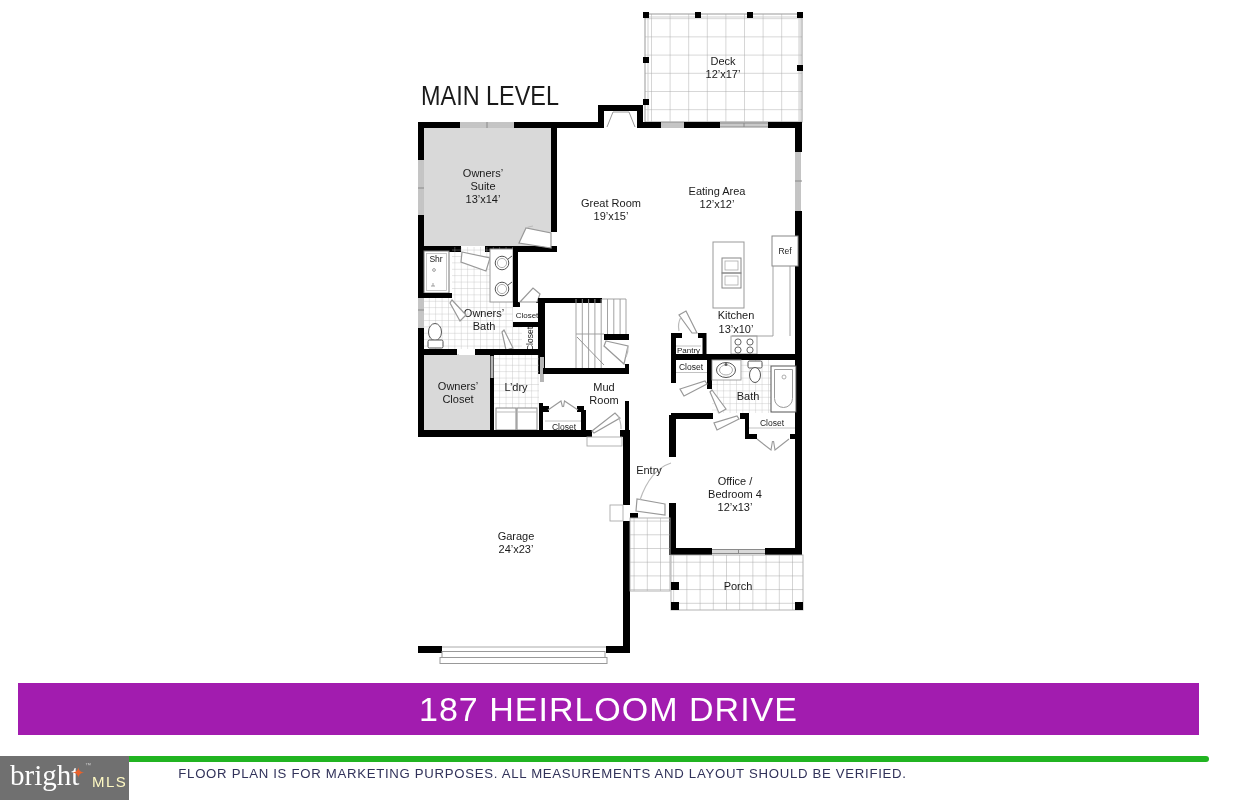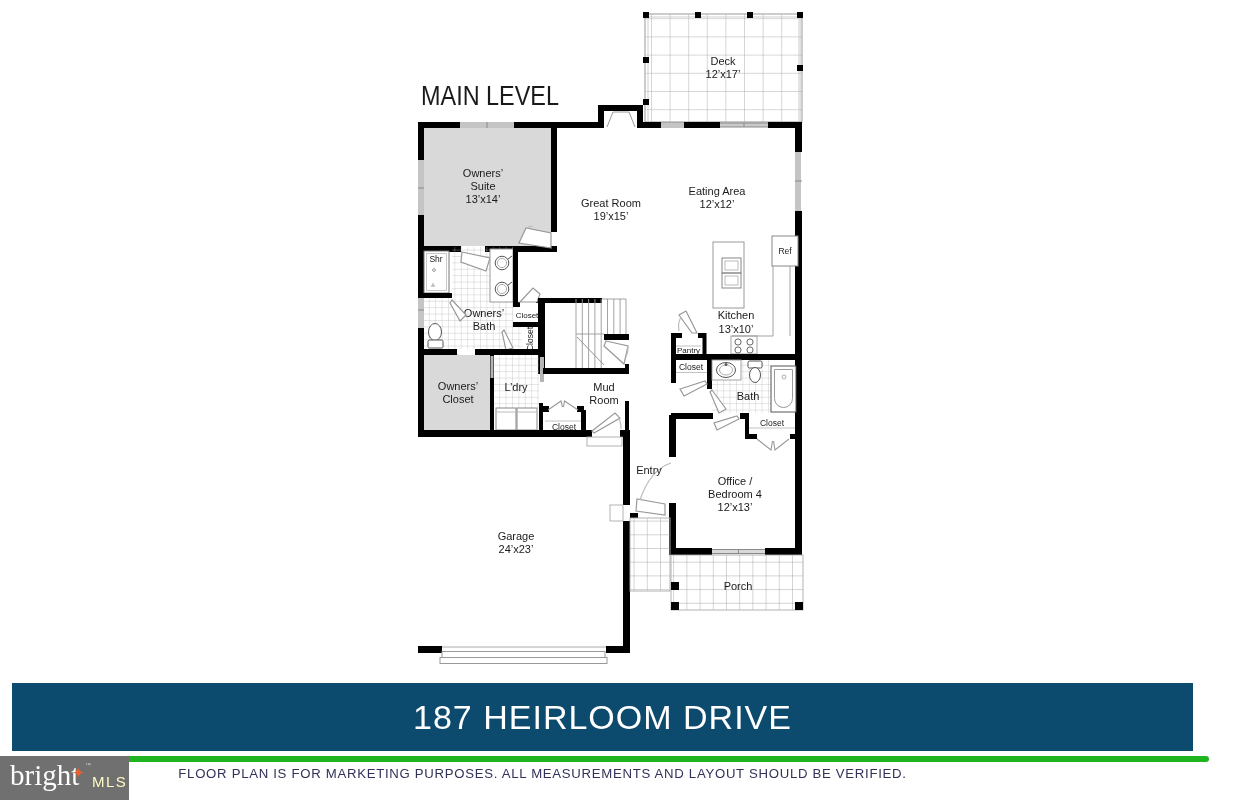--- a/index.html
+++ b/index.html
@@ -463,21 +463,21 @@
 </g>
 
 <g fill="#000">
   <rect x="671" y="582" width="8" height="8"></rect>
   <rect x="671" y="602" width="8" height="8"></rect>
   <rect x="795" y="602" width="8" height="8"></rect>
 </g>
 
 </svg>
 
-<div class="abs" style="left:12px;top:683px;width:1181px;height:68px;background:#0c4a6e;display:flex;align-items:center;justify-content:center;">
+<div class="abs" style="left:18px;top:683px;width:1181px;height:52px;background:#a21caf;display:flex;align-items:center;justify-content:center;">
 
   <div style="color:#ffffff;font-size:34px;letter-spacing:1px;">187 HEIRLOOM DRIVE</div>
 </div>
 
 <div class="abs" style="left:129px;top:756px;width:1080px;height:6px;background:#21b421;border-radius:0 4px 4px 0;"></div>
 
 <div class="abs" style="left:0;top:766px;width:1085px;text-align:center;color:#31325a;font-size:13.2px;letter-spacing:0.7px;">FLOOR PLAN IS FOR MARKETING PURPOSES. ALL MEASUREMENTS AND LAYOUT SHOULD BE VERIFIED.</div>
 
 <div class="abs" style="left:0;top:756px;width:129px;height:46px;background:#707070;">
 

